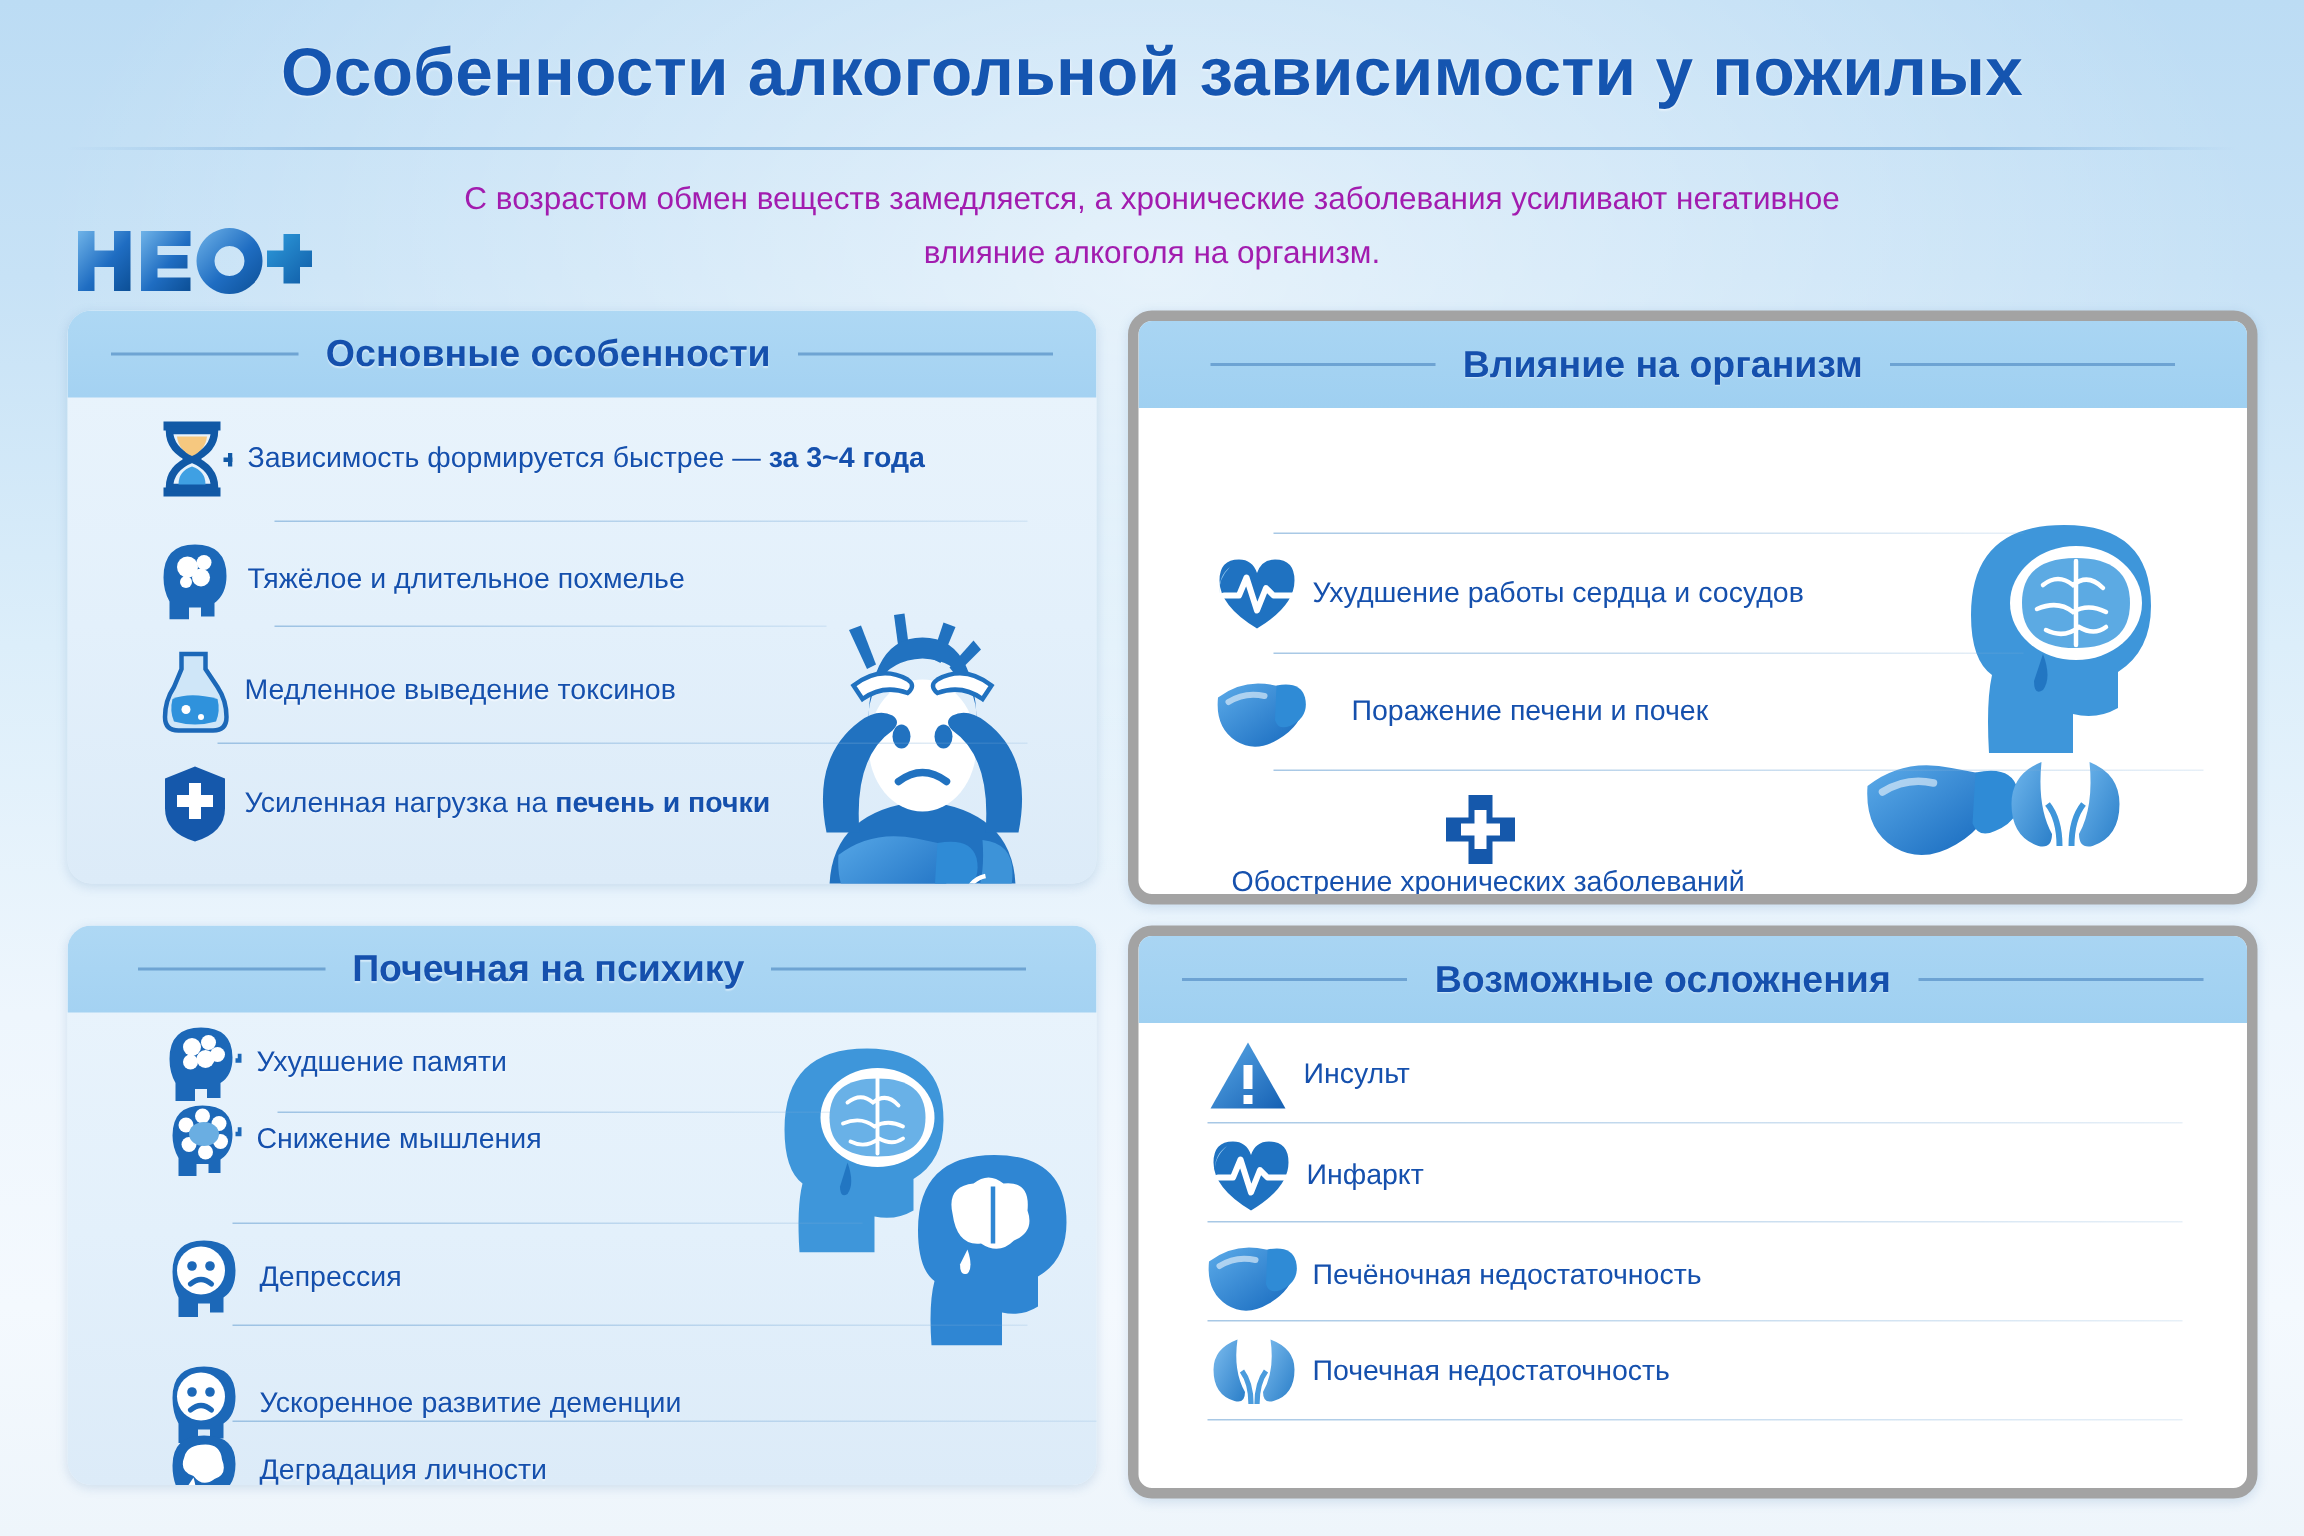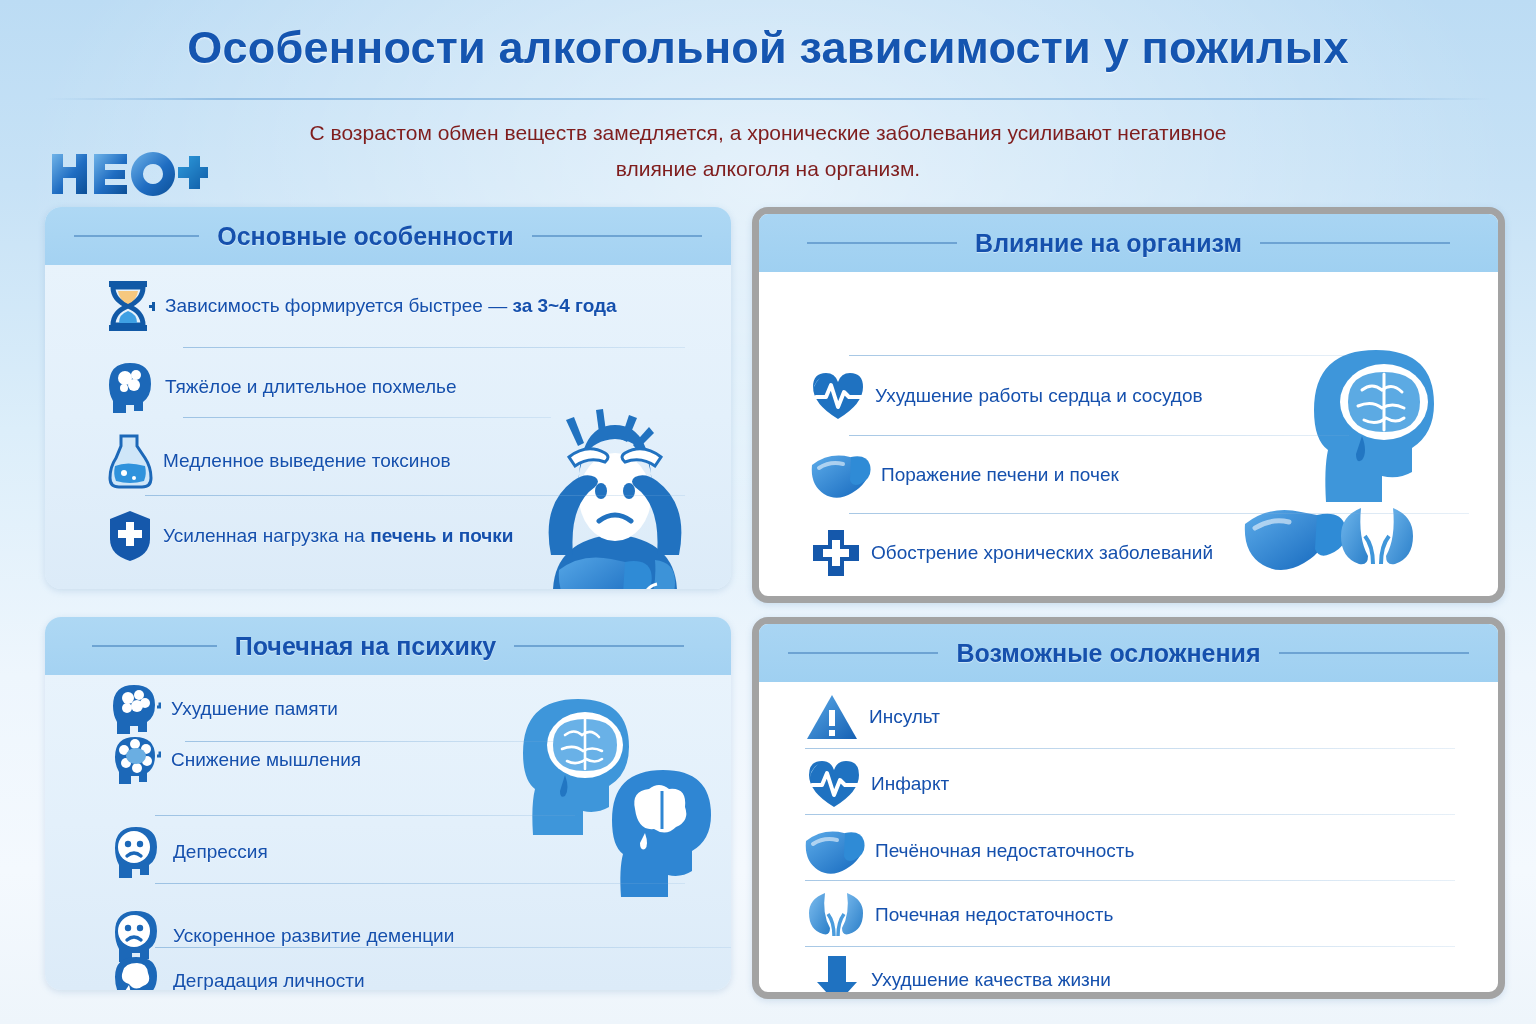--- a/index.html
+++ b/index.html
@@ -18,21 +18,21 @@
     position:absolute;left:0;top:22px;width:1536px;text-align:center;
     font-size:45px;font-weight:bold;color:#1555b0;letter-spacing:.2px;
     text-shadow:0 1px 2px rgba(255,255,255,.85);
   }
   .title-rule{
     position:absolute;left:45px;top:98px;width:1446px;height:2px;
     background:linear-gradient(90deg,rgba(140,185,225,0) 0%,rgba(128,178,222,.75) 12%,rgba(128,178,222,.75) 88%,rgba(140,185,225,0) 100%);
   }
   .subtitle{
     position:absolute;left:268px;top:115px;width:1000px;text-align:center;
-    font-size:21px;line-height:36px;color:#7f1d1d;
+    font-size:21px;line-height:36px;color:#a21caf;
   }
 
   
   .logo{position:absolute;left:48px;top:148px;width:160px;height:52px;}
   .logo svg{display:block;}
 
   
   .card{position:absolute;border-radius:16px;overflow:hidden;
         box-shadow:0 2px 7px rgba(80,130,180,.20);}
   .card.tint{background:linear-gradient(180deg,#eaf4fc 0%,#e3f0fb 55%,#dcebf8 100%);}
@@ -258,39 +258,39 @@
           <svg width="54" height="52" viewBox="0 0 54 52">
             <path d="M27 49 q-25 -15 -25 -32 q0 -14 13 -14 q9 0 12 9 q3 -9 12 -9 q13 0 13 14 q0 17 -25 32z" fill="#1f72c1"></path>
             <path d="M2 26 q-1 -12 7 -18 q-8 8 -7 18z" fill="#8ec6ee"></path>
             <path d="M5 27 h10 l5 -12 l7 22 l6 -15 l5 5 h14" fill="none" stroke="#ffffff" stroke-width="4" stroke-linejoin="round" stroke-linecap="round"></path>
           </svg>
         </span>
         <span class="lbl">Ухудшение работы сердца и сосудов</span>
       </div>
       <div class="sep" style="left:90px;top:163px;width:500px;"></div>
 
-      <div class="row" style="position:absolute;left:50px;top:178px;">
+      <div class="row" style="position:absolute;left:50px;top:178px;gap:20px;">
         <span class="ic">
           <svg width="62" height="50" viewBox="0 0 62 50">
             <defs>
                 <linearGradient id="lv3" x1="0" y1="0" x2="1" y2="1">
                   <stop offset="0%" stop-color="#5cabe9"></stop>
                   <stop offset="100%" stop-color="#1568bd"></stop>
                 </linearGradient>
               </defs>
             <path d="M3 15 q17 -13 38 -8 l11 2 q8 2 8 9 q0 15 -17 25 q-15 9 -28 1 q-14 -9 -12 -29z" fill="url(#lv3)"></path>
             <path d="M42 7 q16 -3 19 8 q3 13 -10 19 q-8 3 -10 -4z" fill="#2f8bd6"></path>
             <path d="M10 18 q11 -7 24 -4" fill="none" stroke="#ffffff" stroke-width="4" stroke-linecap="round" opacity=".55"></path>
           </svg>
         </span>
         <span class="lbl">Поражение печени и почек</span>
       </div>
       <div class="sep" style="left:90px;top:241px;width:620px;"></div>
 
-      <div class="row" style="position:absolute;left:52px;top:256px;">
+      <div class="row" style="position:absolute;left:52px;top:256px;flex-direction:column;">
         <span class="ic">
           <svg width="50" height="50" viewBox="0 0 50 50">
             <path d="M17 2 h16 v15 h15 v16 H33 v15 H17 V33 H2 V17 h15z" fill="#1558ab"></path>
             <path d="M21 12 h8 v9 h9 v8 h-9 v9 h-8 v-9 h-9 v-8 h9z" fill="#ffffff"></path>
           </svg>
         </span>
         <span class="lbl">Обострение хронических заболеваний</span>
       </div>
     </div>
   </div>
@@ -469,24 +469,16 @@
               </defs>
             <path d="M22 3 q-16 6 -16 20 q0 17 14 21 q7 2 7 -6 q-8 -14 -5 -35z" fill="url(#kd4)"></path>
             <path d="M44 3 q16 6 16 20 q0 17 -14 21 q-7 2 -7 -6 q8 -14 5 -35z" fill="url(#kd4)"></path>
             <path d="M25 24 q6 8 6 22 M41 24 q-6 8 -6 22" fill="none" stroke="#4b9cdd" stroke-width="3.5"></path>
           </svg>
         </span>
         <span class="lbl">Почечная недостаточность</span>
       </div>
       <div class="sep" style="left:46px;top:264px;width:650px;"></div>
 
-      <div class="row" style="position:absolute;left:54px;top:272px;">
-        <span class="ic">
-          <svg width="48" height="52" viewBox="0 0 48 52">
-            <path d="M15 2 h18 v26 h11 L24 50 L4 28 h11z" fill="#1f72c1"></path>
-          </svg>
-        </span>
-        <span class="lbl">Ухудшение качества жизни</span>
-      </div>
     </div>
   </div>
 
 </div>
 
 </body></html>

